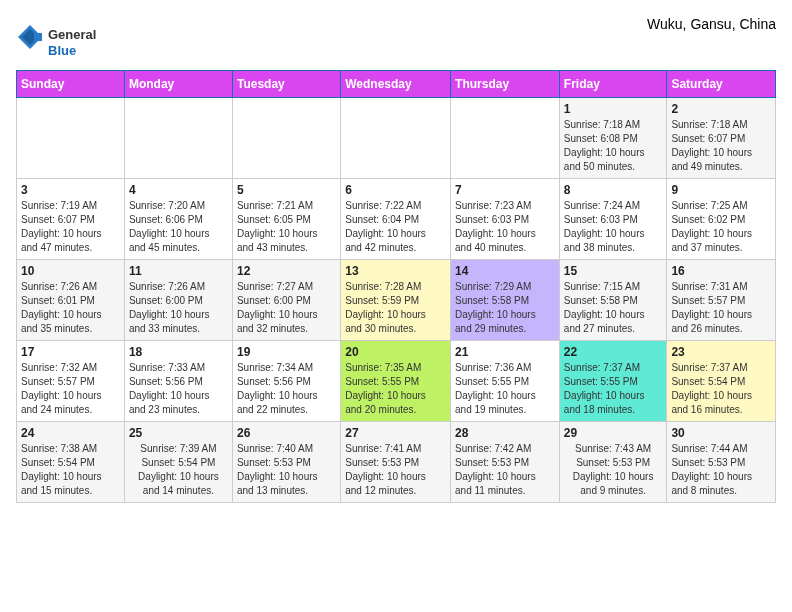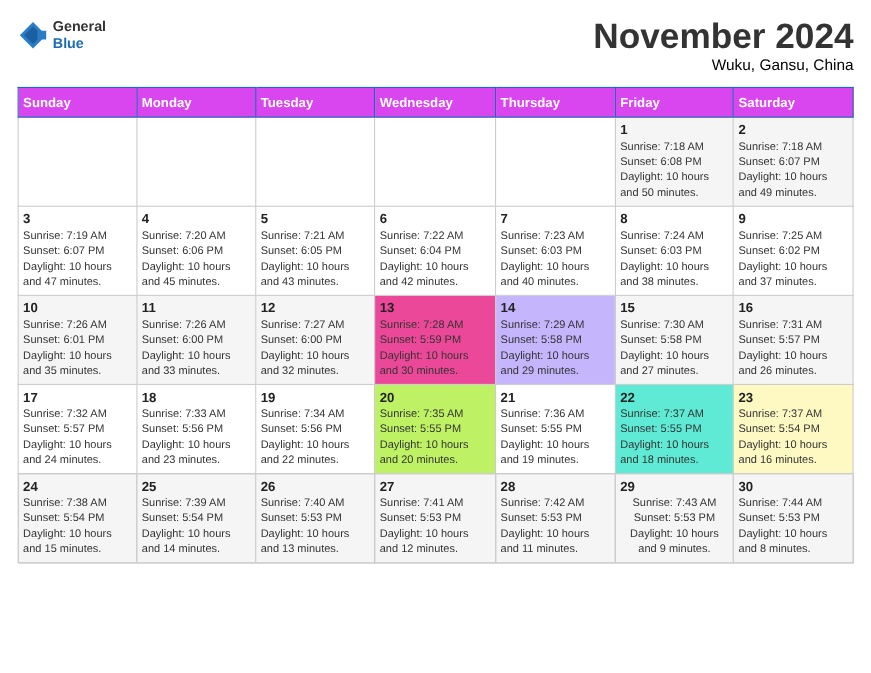--- a/index.html
+++ b/index.html
@@ -19,20 +19,21 @@
     .logo {
       display: flex;
       align-items: center;
       gap: 4px;
     }
     .logo-text {
       display: flex;
       flex-direction: column;
       font-size: 13px;
       line-height: 1.2;
+      margin-top: 11px;
     }
     .logo-general { font-weight: bold; color: #333; }
     .logo-blue { font-weight: bold; color: #1a6bb5; }
     .logo-icon {
       width: 28px;
       height: 28px;
     }
     .title-block {
       text-align: right;
     }
@@ -99,21 +100,20 @@
       <polygon points="14,2 26,14 14,26 2,14" fill="#2a7cc7"></polygon>
       <polygon points="14,6 22,14 14,22 6,14" fill="#1a5fa0"></polygon>
       <polygon points="18,10 26,10 26,18 18,18" fill="#2a7cc7"></polygon>
     </svg>
     <div class="logo-text">
       <span class="logo-general">General</span>
       <span class="logo-blue">Blue</span>
     </div>
   </div>
   <div class="title-block">
-    <div class="month-title">November 2024</div>
     <div class="location">Wuku, Gansu, China</div>
   </div>
 </div>
 
 <table class="calendar">
   <thead>
     <tr>
     <th>Sunday</th>
         <th>Monday</th>
         <th>Tuesday</th>
@@ -211,37 +211,37 @@
 Daylight: 10 hours
 and 33 minutes.</div>
         </td>
         <td style="background: rgb(245, 245, 245);">
           <span class="day-num">12</span>
           <div class="day-info" style="white-space: pre-line;">Sunrise: 7:27 AM
 Sunset: 6:00 PM
 Daylight: 10 hours
 and 32 minutes.</div>
         </td>
-        <td style="background: #ec4899;">
+        <td style="background: #fef9c3;">
           <span class="day-num">13</span>
           <div class="day-info" style="white-space: pre-line;">Sunrise: 7:28 AM
 Sunset: 5:59 PM
 Daylight: 10 hours
 and 30 minutes.</div>
         </td>
         <td style="background: #c4b5fd;">
           <span class="day-num">14</span>
           <div class="day-info" style="white-space: pre-line;">Sunrise: 7:29 AM
 Sunset: 5:58 PM
 Daylight: 10 hours
 and 29 minutes.</div>
         </td>
         <td style="background: rgb(245, 245, 245);">
           <span class="day-num">15</span>
-          <div class="day-info" style="white-space: pre-line;">Sunrise: 7:30 AM
+          <div class="day-info" style="white-space: pre-line;">Sunrise: 7:15 AM
 Sunset: 5:58 PM
 Daylight: 10 hours
 and 27 minutes.</div>
         </td>
         <td style="background: rgb(245, 245, 245);">
           <span class="day-num">16</span>
           <div class="day-info" style="white-space: pre-line;">Sunrise: 7:31 AM
 Sunset: 5:57 PM
 Daylight: 10 hours
 and 26 minutes.</div>
@@ -301,21 +301,21 @@
       <tr style="background: #404040;">
         <td style="background: rgb(245, 245, 245);">
           <span class="day-num">24</span>
           <div class="day-info" style="white-space: pre-line;">Sunrise: 7:38 AM
 Sunset: 5:54 PM
 Daylight: 10 hours
 and 15 minutes.</div>
         </td>
         <td style="background: rgb(245, 245, 245);">
           <span class="day-num">25</span>
-          <div class="day-info" style="white-space: pre-line;">Sunrise: 7:39 AM
+          <div class="day-info" style="white-space: pre-line; text-align: center;">Sunrise: 7:39 AM
 Sunset: 5:54 PM
 Daylight: 10 hours
 and 14 minutes.</div>
         </td>
         <td style="background: rgb(245, 245, 245);">
           <span class="day-num">26</span>
           <div class="day-info" style="white-space: pre-line;">Sunrise: 7:40 AM
 Sunset: 5:53 PM
 Daylight: 10 hours
 and 13 minutes.</div>

